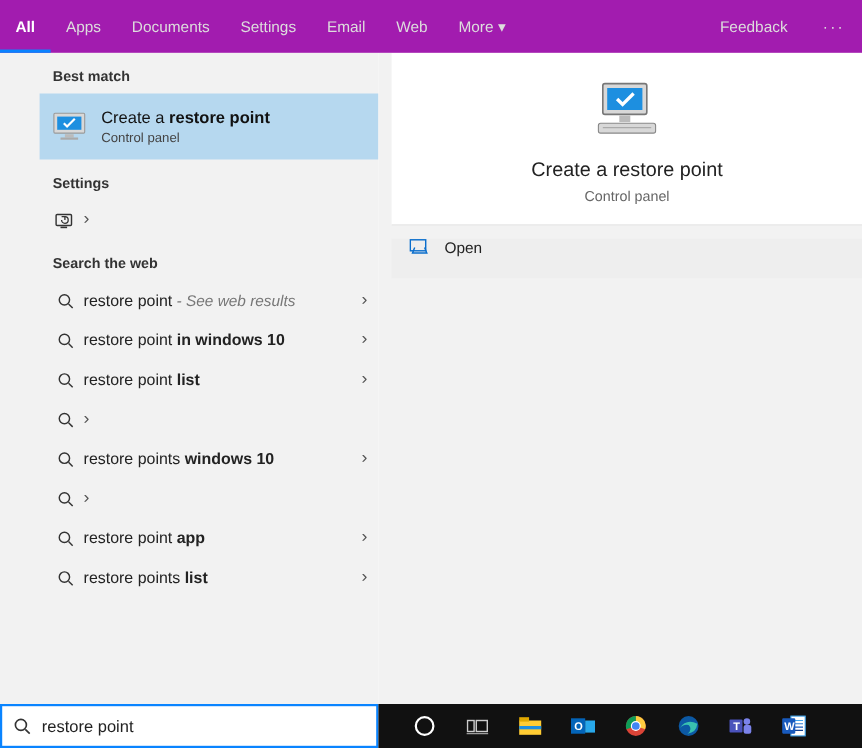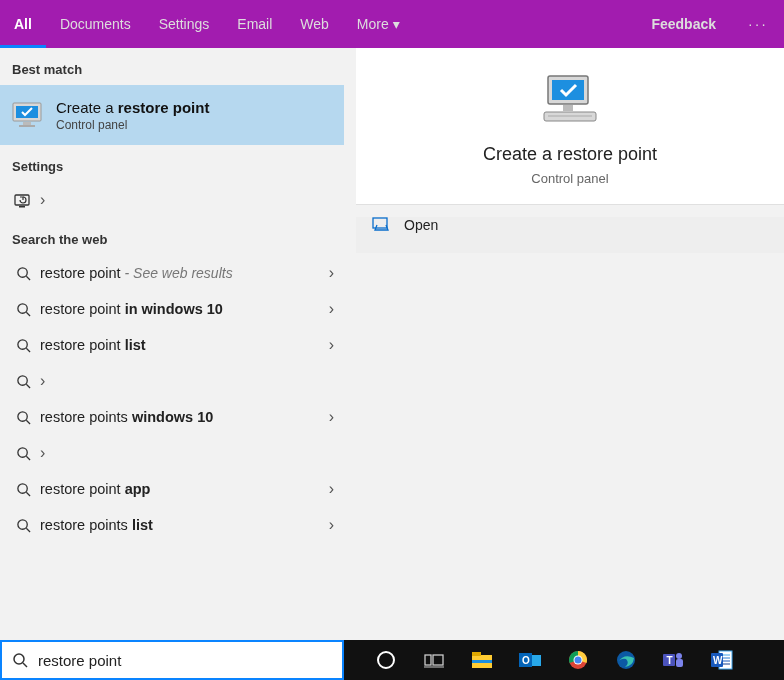--- a/index.html
+++ b/index.html
@@ -4,26 +4,26 @@
 <style>
   * { box-sizing: border-box; margin: 0; padding: 0; font-family: "Segoe UI", Arial, sans-serif; }
   html, body { width: 784px; height: 680px; overflow: hidden; background: #fff; }
 
   
   .topbar { background: #a21caf; height: 48px; display: flex; align-items: center; color: #fff; font-size: 14px; position: relative; }
   .topbar .tab { padding: 0 14px; height: 48px; line-height: 48px; cursor: pointer; color: #ddd; }
   .topbar .tab.active { color: #fff; font-weight: 600; border-bottom: 3px solid #0a84ff; }
   .topbar .more-caret { display:inline-block; margin-left:4px; }
   .topbar .spacer { flex: 1; }
-  .topbar .feedback { padding: 0 16px; color:#ddd; cursor:pointer;font-weight:bold; }
+  .topbar .feedback { padding: 0 16px; color:#ddd; cursor:pointer; }
   .topbar .ellipsis { padding: 0 16px; color:#ddd; cursor:pointer; letter-spacing:2px; }
 
   
   .main { display:flex; height: 592px; }
-  .left { width: 344px; background: #f2f2f2; display:flex; flex-direction:column; }
+  .left { width: 344px; background: #f2f2f2; display:flex; flex-direction:column;padding-left:36px; }
   .right { flex:1; background:#f2f2f2; display:flex; flex-direction:column; padding-left:12px; }
 
   .section-label { font-size:13px; font-weight:600; color:#333; padding: 14px 12px 8px 12px; }
 
   .best-match { background:#b6d8ef; display:flex; align-items:center; padding:10px 12px 10px 8px; height:60px; }
   .best-match .icon-wrap { width:40px; height:40px; display:flex; align-items:center; justify-content:center; margin-right:8px; }
   .best-match .title { font-size:15px; color:#111; }
   .best-match .title .bold { font-weight:600; }
   .best-match .sub { font-size:12px; color:#444; margin-top:2px; }
 
@@ -51,20 +51,21 @@
   .taskbar { flex:1; background:#111; display:flex; align-items:center; padding-left:28px; gap:20px; }
   .taskbar .tbicon { width:28px; height:28px; display:flex; align-items:center; justify-content:center; cursor:pointer; }
 
   svg { display:block; }
 </style>
 </head>
 <body>
 
 <div class="topbar">
   <div class="tab active">All</div>
+  <div class="tab">Apps</div>
   <div class="tab">Documents</div>
   <div class="tab">Settings</div>
   <div class="tab">Email</div>
   <div class="tab">Web</div>
   <div class="tab"><span>More</span><span class="more-caret">▾</span></div>
   <div class="spacer"></div>
   <div class="feedback">Feedback</div>
   <div class="ellipsis">···</div>
 </div>
 

